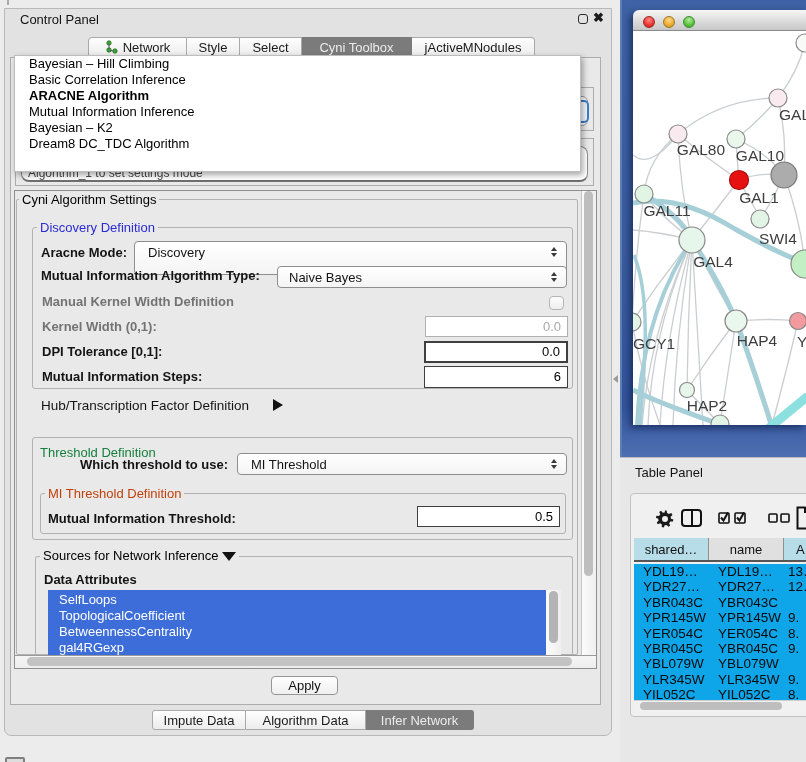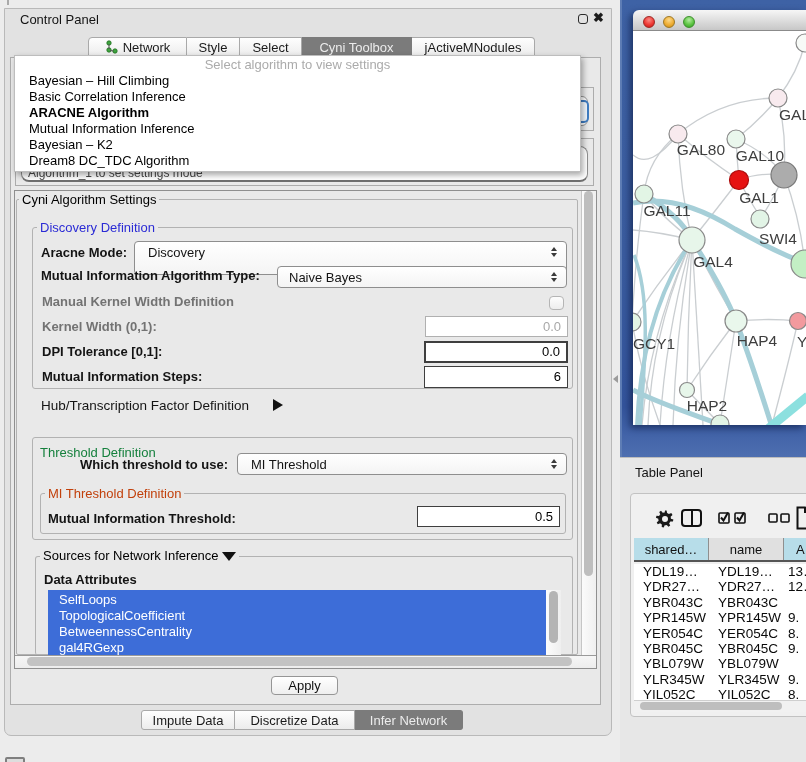--- a/index.html
+++ b/index.html
@@ -117,32 +117,31 @@
 <div class="thumbv" style="left:549px;top:591px;width:9px;height:52px;background:#B4B4B4;"></div>
 
 <div class="ab" style="left:15px;top:655px;width:581px;height:13px;background:linear-gradient(#F6F6F6,#EDEDED);border-top:1px solid #9A9A9A;"></div>
 <div class="thumbv" style="left:27px;top:657px;width:545px;height:9px;background:#C3C3C3;"></div>
 
 <div class="ab" style="left:581px;top:191px;width:15px;height:464px;background:linear-gradient(90deg,#FBFBFB,#EFEFEF);border-left:1px solid #C6C6C6;"></div>
 <div class="thumbv" style="left:584px;top:191px;width:9px;height:385px;"></div>
 
 <div class="ab" style="left:271px;top:676px;width:67px;height:19px;background:linear-gradient(#FFFFFF,#EFEFEF);border:1px solid #969696;border-radius:4px;font-size:13px;color:#111;display:flex;align-items:center;justify-content:center;">Apply</div>
 
-<div class="ab" style="left:141px;top:710px;display:flex;">
+<div class="ab" style="left:152px;top:710px;display:flex;">
   <div class="tabseg first" style="width:94px;border-radius:3px 0 0 3px;">Impute Data</div>
-  <div class="tabseg" style="width:120px;">Discretize Data</div>
+  <div class="tabseg" style="width:120px;">Algorithm Data</div>
   <div class="tabseg sel" style="width:108px;border-radius:0 3px 3px 0;">Infer Network</div>
 </div>
 
 <div class="ab" style="left:613px;top:375px;width:0;height:0;border-top:4px solid transparent;border-bottom:4px solid transparent;border-right:5px solid #9B9B9B;"></div>
 
 <div class="ab" style="left:5px;top:757px;width:20px;height:18px;border:2px solid #7F7F7F;background:#DDDDDD;border-radius:2px;"></div>
 
 <div class="ab" style="left:14px;top:55px;width:567px;height:117px;background:#fff;border:1px solid #BDBDBD;box-shadow:2px 3px 6px rgba(0,0,0,0.35);">
-  <div style="font-size:13px;color:#ABABAB;text-align:center;line-height:17px;">Select algorithm to view settings</div>
   <div style="font-size:13px;color:#000;line-height:16px;padding-left:14px;">Bayesian – Hill Climbing<br>Basic Correlation Inference<br><span class="b">ARACNE Algorithm</span><br>Mutual Information Inference<br>Bayesian – K2<br>Dream8 DC_TDC Algorithm</div>
 </div>
 
 <div class="ab" style="left:620px;top:0;width:186px;height:457px;background:linear-gradient(180deg,#3E62A5 0%,#3A5C9F 55%,#33549C 89%,#3D5FA5 93%,#4E6FB0 100%);"></div>
 <div class="ab" style="left:620px;top:0;width:2px;height:457px;background:#5E7DB5;"></div>
 
 <div class="ab" style="left:633px;top:10px;width:173px;height:415px;box-shadow:-3px 3px 7px rgba(5,15,50,0.55);border-radius:6px 0 0 0;">
   <div class="ab" style="left:0;top:0;width:173px;height:21px;background:linear-gradient(#F6F6F6,#C7C7C7);border-bottom:1px solid #8B8B8B;border-radius:6px 0 0 0;"></div>
   <div class="ab" style="left:10px;top:5.5px;width:12px;height:12px;border-radius:50%;background:radial-gradient(circle at 50% 30%,#FB8A84 0%,#EE3B36 55%,#C41511 100%);border:0.5px solid #9E2824;"></div>
   <div class="ab" style="left:30px;top:5.5px;width:12px;height:12px;border-radius:50%;background:radial-gradient(circle at 50% 30%,#FBD98A 0%,#EFAE35 55%,#C98A10 100%);border:0.5px solid #9E7824;"></div>
@@ -251,21 +250,21 @@
 <svg class="ab" style="left:796px;top:506px;" width="14" height="24" viewBox="0 0 14 24">
     <path d="M1.5 1.5 L9 1.5 L13 6 L13 22.5 L1.5 22.5 Z M9 1.5 L9 6 L13 6" fill="none" stroke="#111" stroke-width="2"></path>
   </svg>
 
 <div class="ab" style="left:634px;top:538px;width:172px;height:24px;display:flex;border-bottom:2px solid #555;">
   <div style="width:75px;background:#B7DDE9;border-right:1px solid #8F8F8F;font-size:13px;display:flex;align-items:center;justify-content:center;color:#111;">shared…</div>
   <div style="width:75px;background:#E0E0E0;border-right:1px solid #8F8F8F;font-size:13px;display:flex;align-items:center;justify-content:center;color:#111;">name</div>
   <div style="flex:1;background:#B7DDE9;font-size:13px;display:flex;align-items:center;padding-left:12px;color:#111;">A</div>
 </div>
 
-<div class="ab" style="left:634px;top:564px;width:172px;height:136px;background:#ffffff;overflow:hidden;">
+<div class="ab" style="left:634px;top:564px;width:172px;height:136px;background:#0ea5e9;overflow:hidden;">
   <div style="font-size:13.5px;color:#0A0A0A;line-height:15.4px;">
     <div>
         <span style="position:absolute;left:9px;">YDL19…</span>
         <span style="position:absolute;left:84px;">YDL19…</span>
         <span style="position:absolute;left:154px;">13…</span>
       </div>
     <div style="position:absolute;top:15.4px;">
         <span style="position:absolute;left:9px;">YDR27…</span>
         <span style="position:absolute;left:84px;">YDR27…</span>
         <span style="position:absolute;left:154px;">12…</span>

